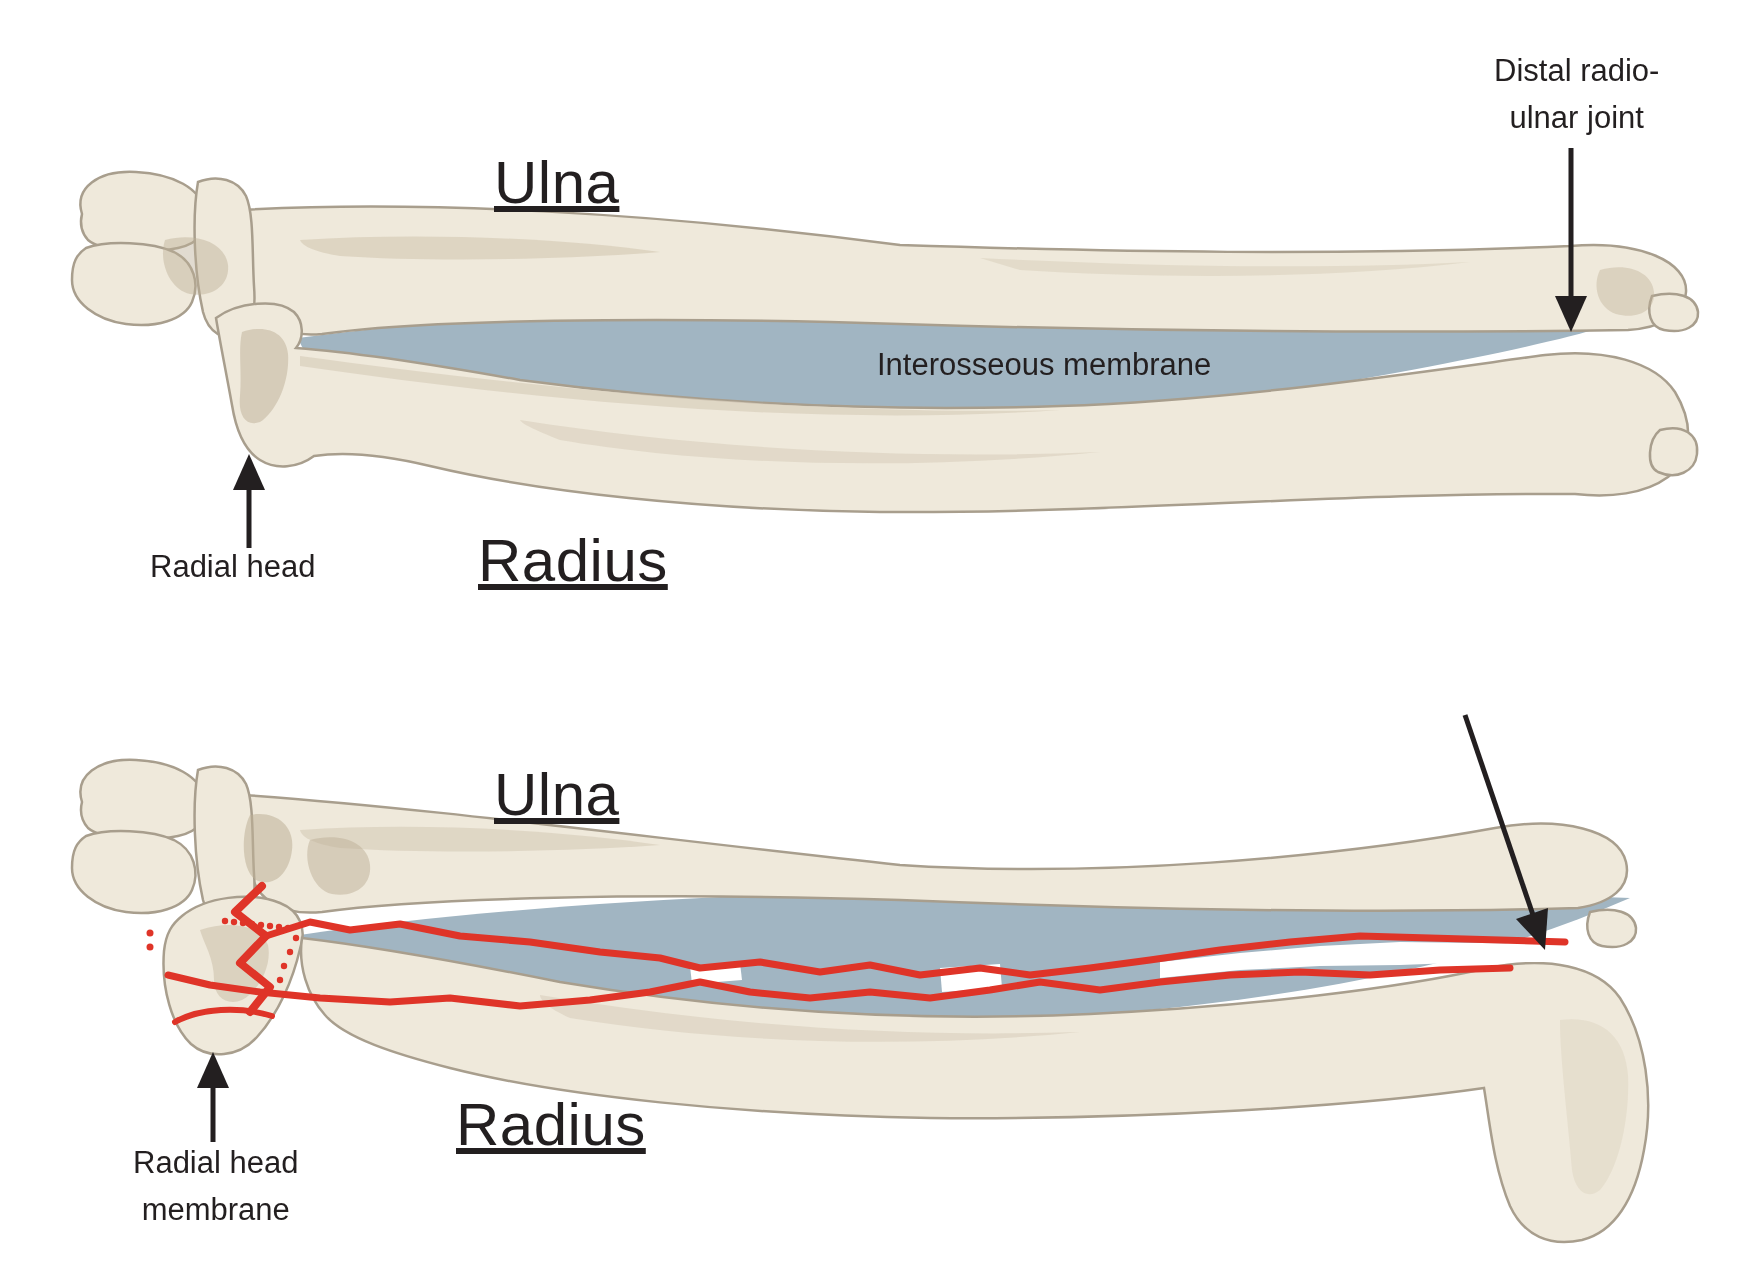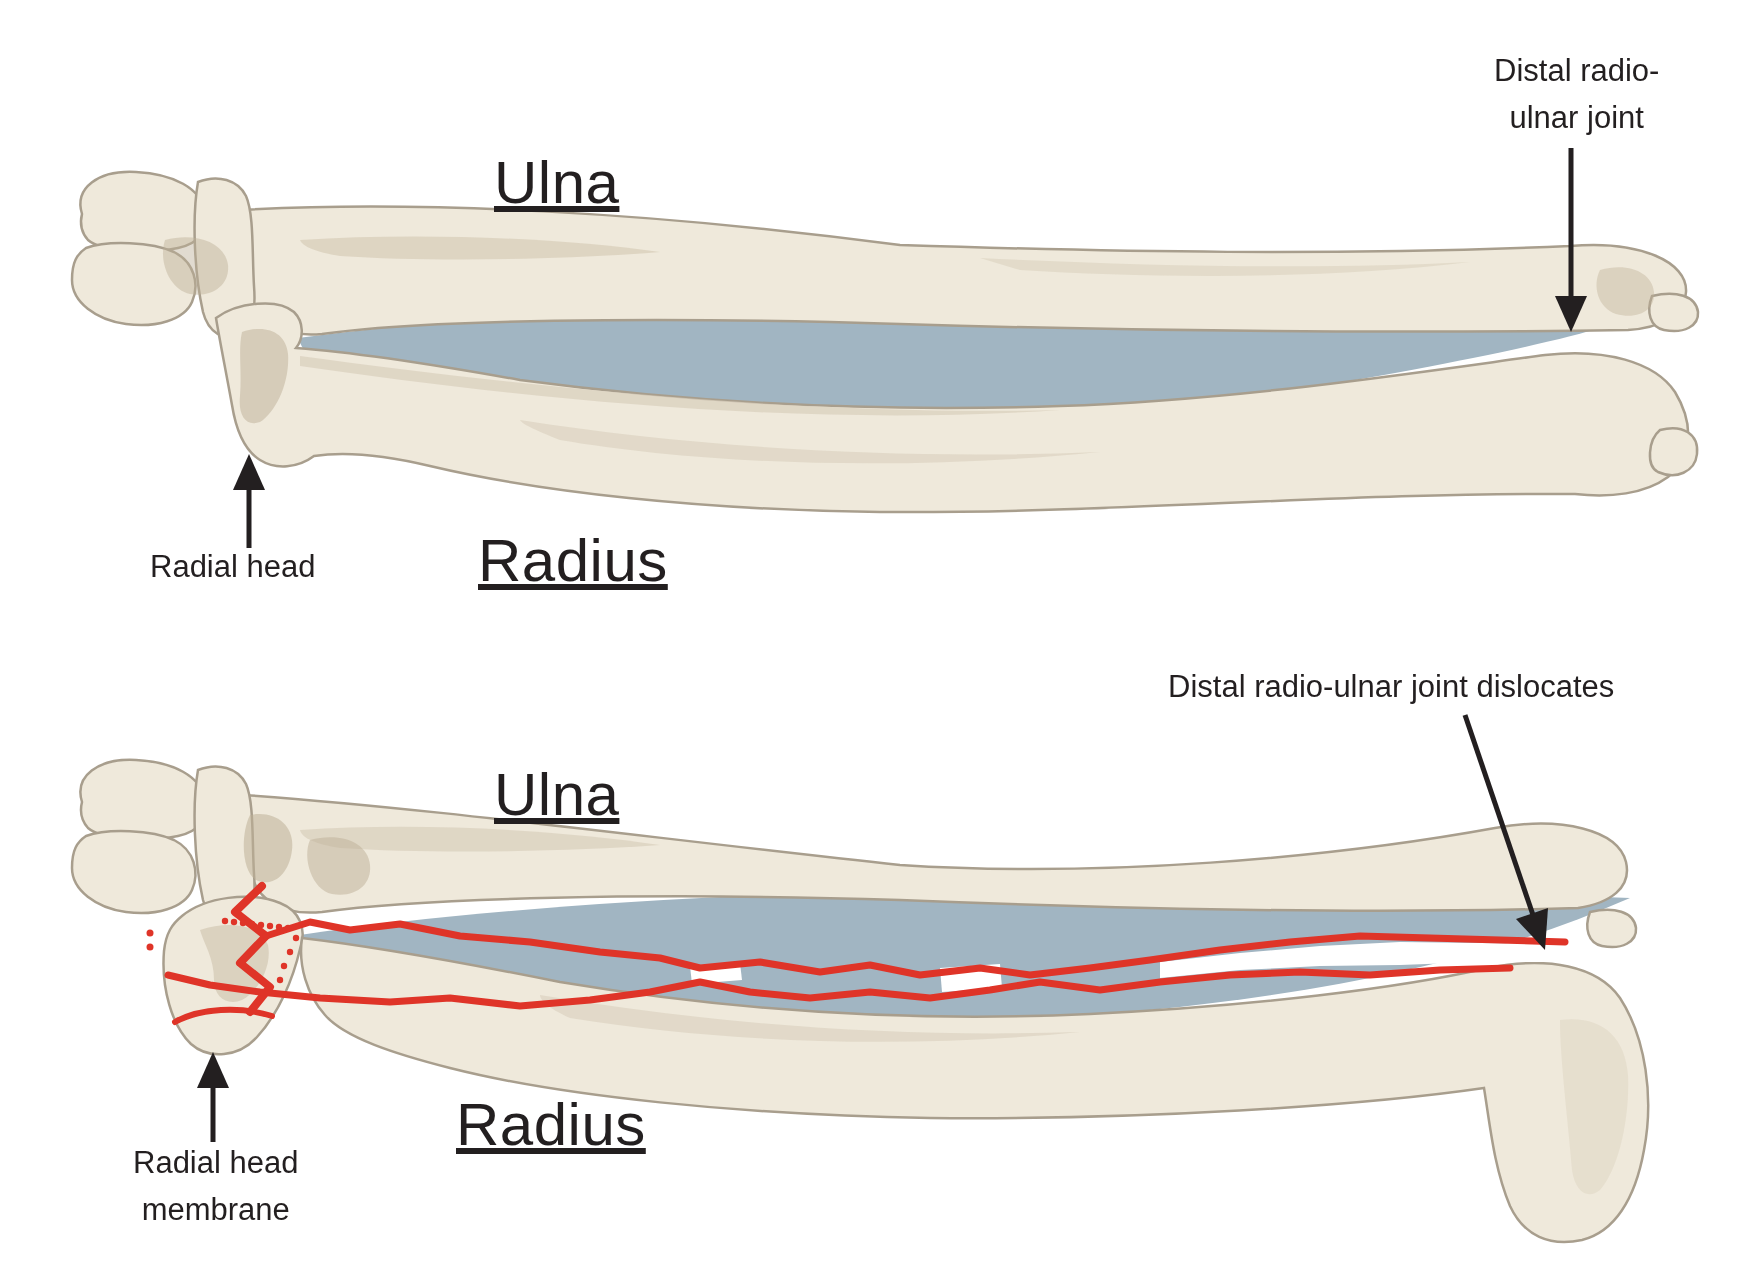--- a/index.html
+++ b/index.html
@@ -183,26 +183,26 @@
     </g>
   </svg>
 
   <div class="label label-lg" style="left:494px;top:148px">Ulna</div>
 
   <div class="label label-sm" style="left:1494px;top:48px">
     <div>Distal radio-</div>
     <div>ulnar joint</div>
   </div>
 
+  <div class="label label-sm" style="left:877px;top:342px">Interosseous membrane</div>
 
   <div class="label label-sm" style="left:150px;top:544px">Radial head</div>
 
   <div class="label label-lg" style="left:478px;top:526px">Radius</div>
 
-  <div class="label label-sm" style="left:1168px;top:664px">Distal radio-ulnar joint dislocates</div>
 
   <div class="label label-lg" style="left:494px;top:760px">Ulna</div>
 
   <div class="label label-lg" style="left:456px;top:1090px">Radius</div>
 
 
   <div class="label label-sm" style="left:133px;top:1140px">
     <div>Radial head</div>
     <div>membrane</div>
   </div>

